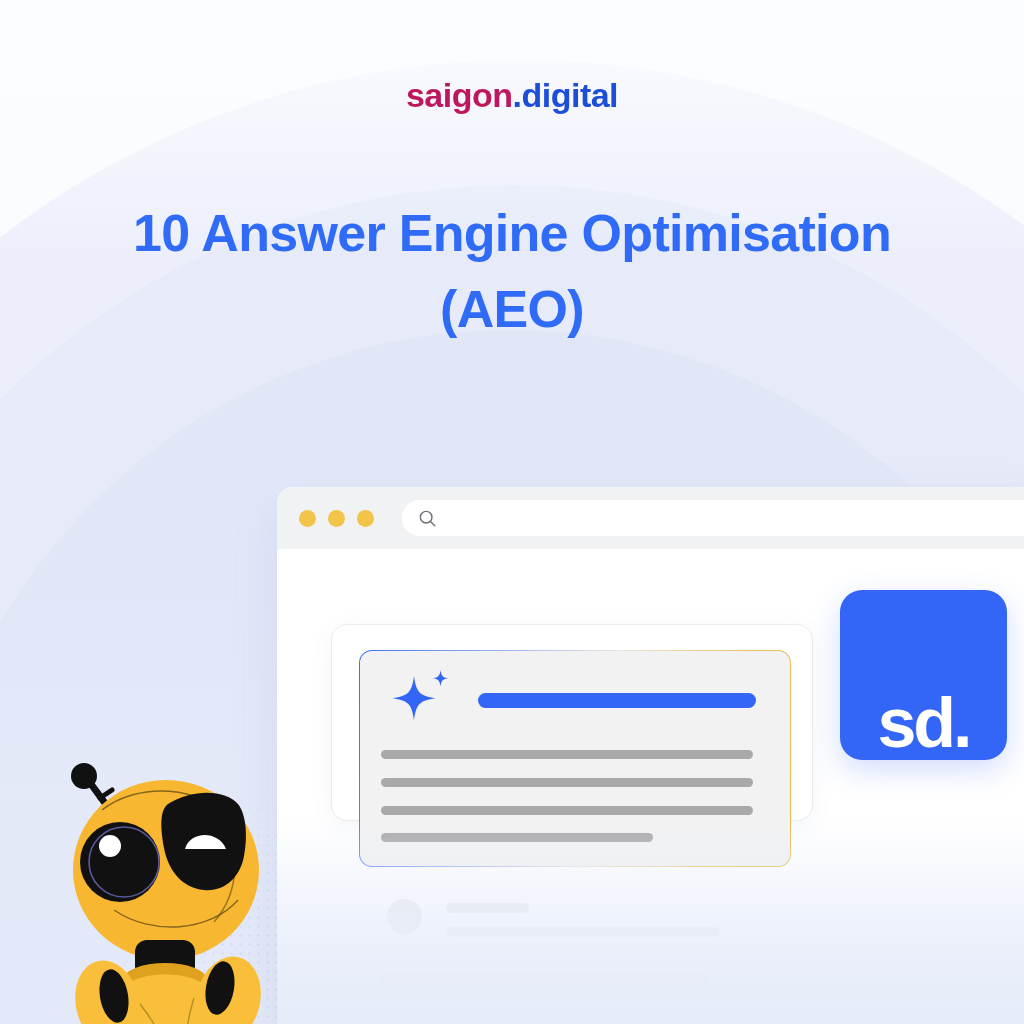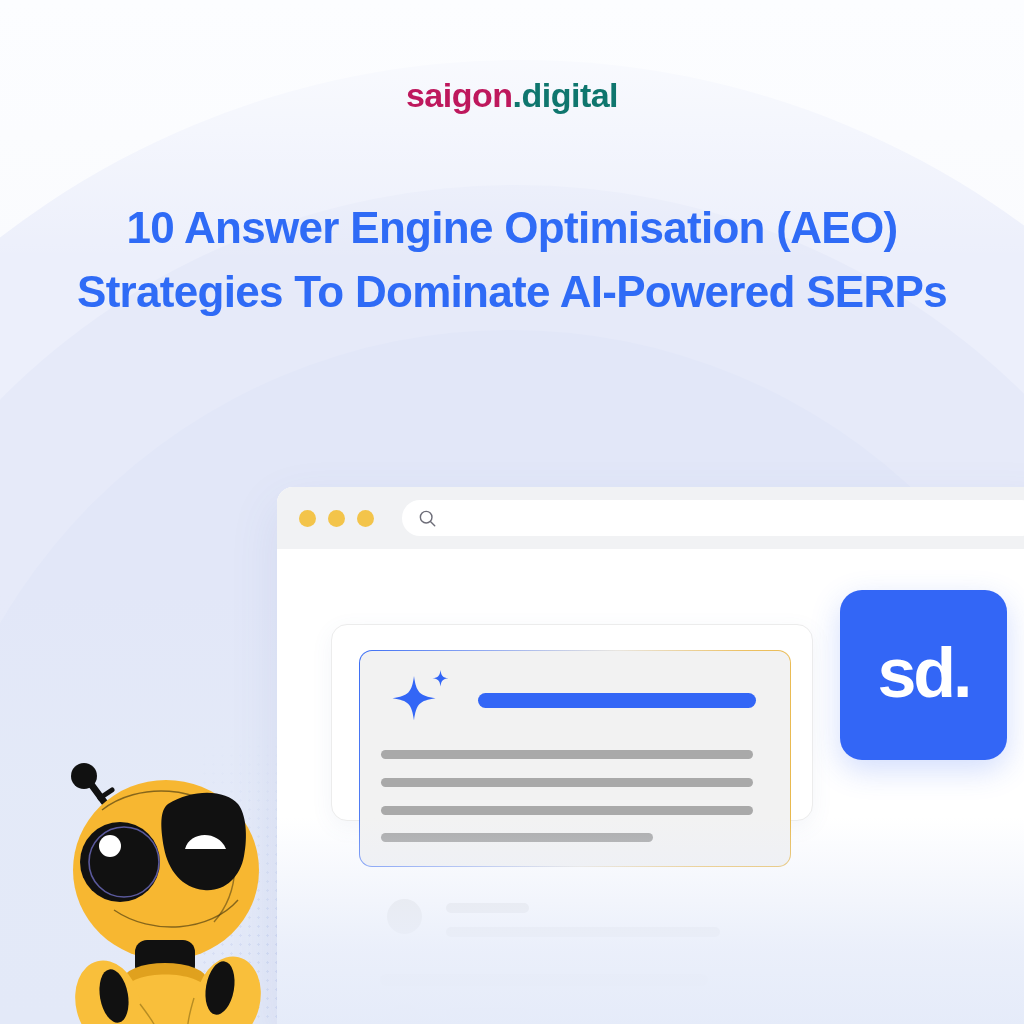--- a/index.html
+++ b/index.html
@@ -34,27 +34,27 @@
     -webkit-mask-image:radial-gradient(circle at 30% 80%, #000 0%, transparent 72%);
     mask-image:radial-gradient(circle at 30% 80%, #000 0%, transparent 72%);
   }
 
   
   #logo {
     position:absolute; top:76px; left:0; right:0; text-align:center;
     font-size:34px; font-weight:700; letter-spacing:-.5px;
   }
   #logo .part-a { color:#be185d; }
-  #logo .part-b { color:#0f766e; }
+  #logo .part-b { color:#1d4ed8; }
 
   
   #headline {
     position:absolute; top:196px; left:58px; width:908px;
     text-align:center; color:#2f6bf6;
-    font-size:44px; font-weight:700; line-height:1.46; letter-spacing:-.7px;
+    font-size:52px; font-weight:700; line-height:1.46; letter-spacing:-.7px;
   }
   #headline .l2 { display:block; }
 
   
   #browser {
     position:absolute; left:277px; top:487px; width:780px; height:540px;
     border-radius:16px 16px 0 0;
     background:#ffffff;
     box-shadow:0 18px 50px rgba(80,100,170,.10);
     overflow:hidden;
@@ -117,21 +117,21 @@
   #fade-out {
     position:absolute; left:0; right:0; bottom:0; height:210px;
     background:linear-gradient(180deg, rgba(255,255,255,0) 0%, rgba(233,238,250,.92) 62%, #e5ebf9 100%);
     pointer-events:none;
   }
 
   
   #sd-tile {
     position:absolute; left:840px; top:590px; width:167px; height:170px;
     background:#3366f6; border-radius:22px;
-    display:flex; align-items:center; justify-content:center;
+    display:flex; align-items:flex-end; justify-content:center;
     box-shadow:0 10px 30px rgba(51,102,246,.22);
   }
   #sd-tile span {
     color:#fff; font-size:70px; font-weight:700; letter-spacing:-3px; line-height:1;
     transform:translateY(-2px);
   }
 
   
   #robot { position:absolute; left:42px; top:752px; width:250px; height:272px; }
   #robot svg { display:block; }
@@ -147,21 +147,20 @@
   <div class="bottom-wash"></div>
   <div class="halftone"></div>
 </div>
 
 <div id="logo">
   <span class="part-a">saigon</span><span class="part-b">.digital</span>
 </div>
 
 <h1 id="headline">
   <span class="l1">10 Answer Engine Optimisation (AEO)</span>
-  <span class="l2">Strategies To Dominate AI-Powered SERPs</span>
 </h1>
 
 <div id="browser">
 
   <div id="titlebar">
     <span class="dot"></span>
     <span class="dot"></span>
     <span class="dot"></span>
     <div id="searchbar">
       <span>

